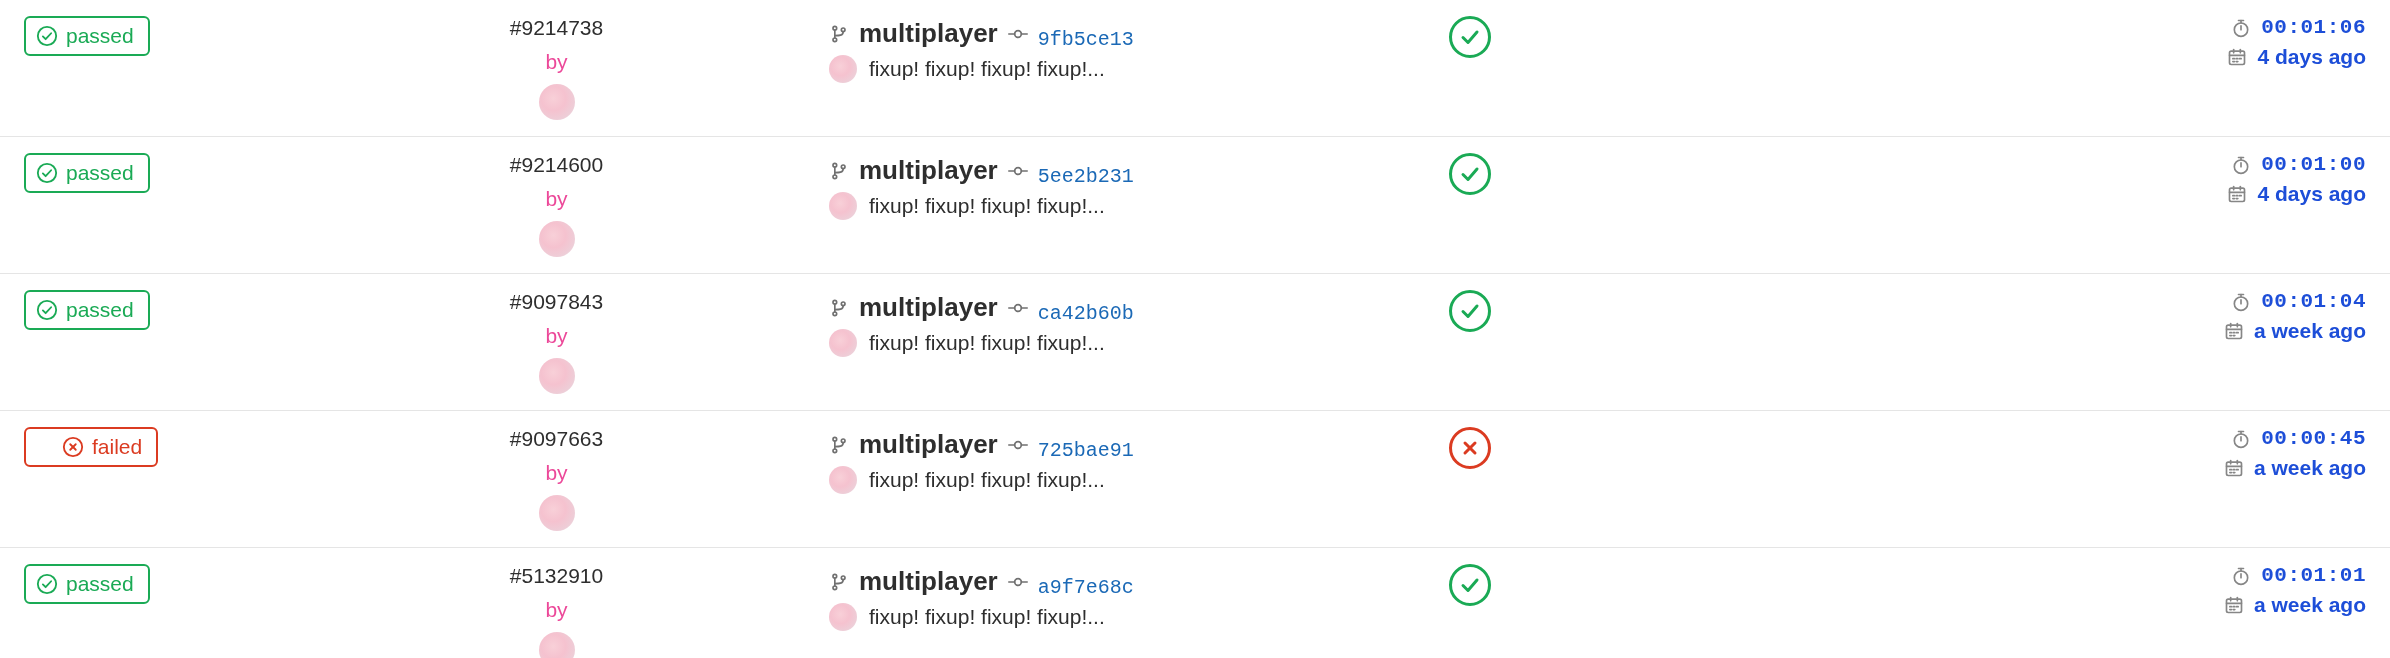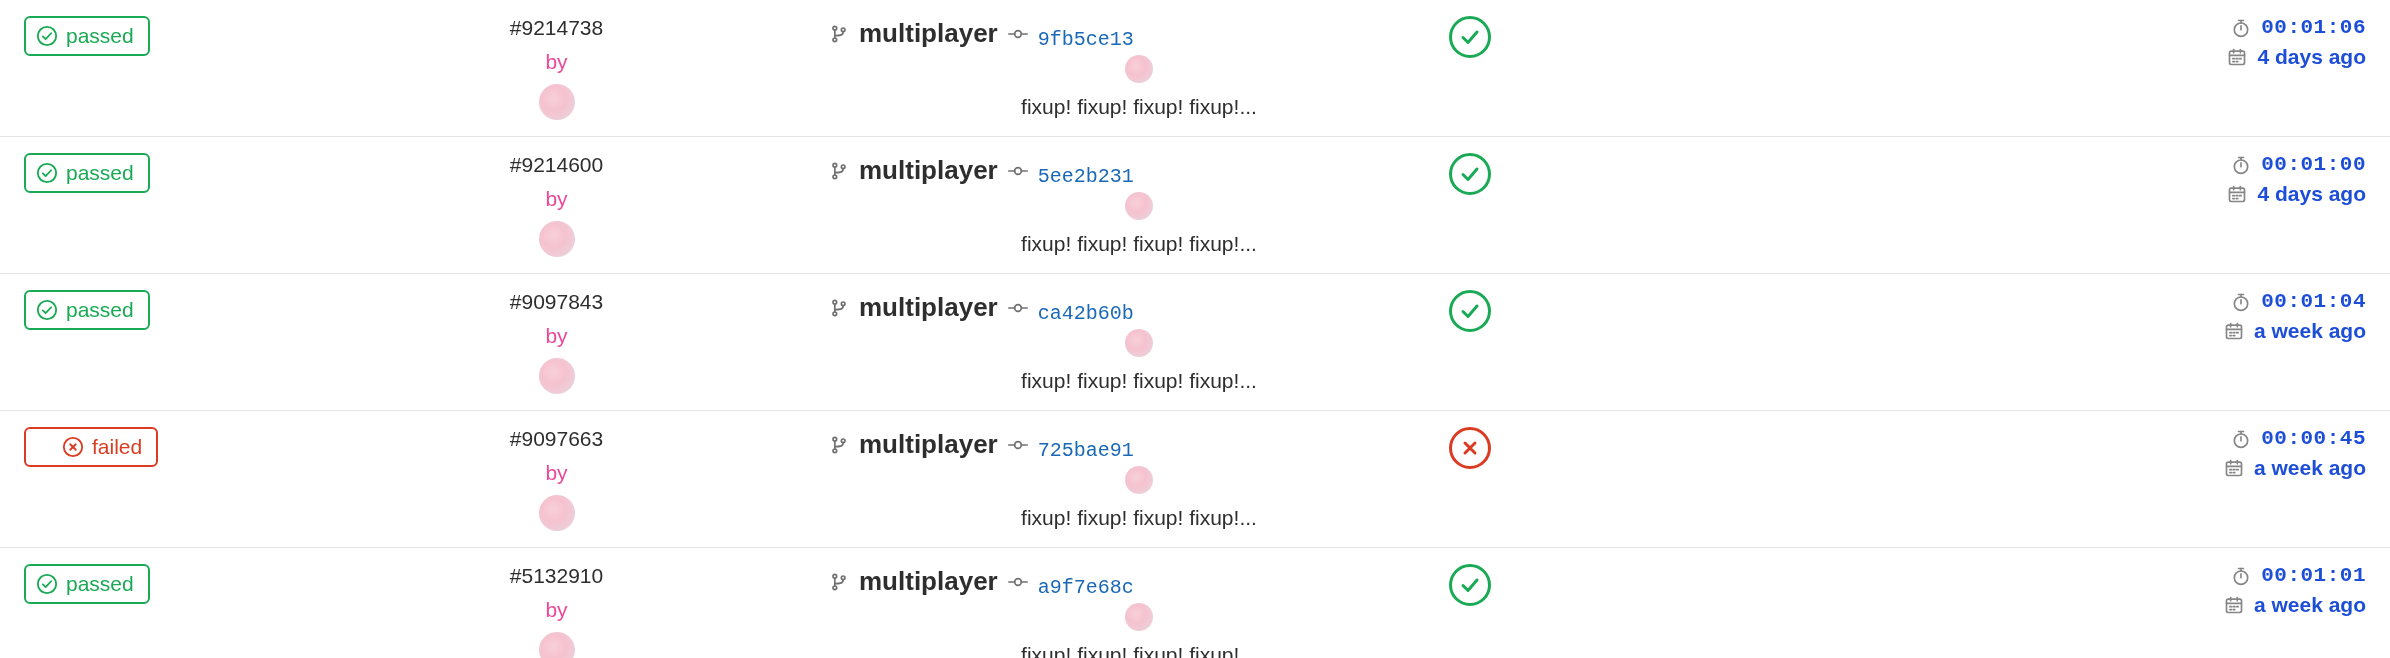--- a/index.html
+++ b/index.html
@@ -41,21 +41,21 @@
 
     .avatar {
       width: 36px; height: 36px; border-radius: 50%;
       background: radial-gradient(circle at 40% 40%, #f8d0d8 0%, #f5c2cf 40%, #eecdd7 70%, #e8e0e4 100%);
       display: inline-block;
       flex-shrink: 0;
     }
     .avatar-sm { width: 28px; height: 28px; }
 
     .commit-line1 { display: flex; align-items: center; gap: 10px; margin-bottom: 4px; }
-    .commit-line2 { display: flex; align-items: center; gap: 12px; flex-direction: column; }
+    .commit-line2 { display: flex; align-items: center; gap: 12px; }
     .branch-name { font-weight: 700; color: #2e2e2e; font-size: 26px; }
     .commit-sha {
       color: #1b69b6;
       font-family: "SFMono-Regular", Consolas, "Liberation Mono", Menlo, monospace;
       font-size: 20px;
       margin-top: 12px;
     }
     .commit-msg { color: #2e2e2e; font-size: 21px; }
 
     .branch-icon, .commit-icon { color: #707070; display: inline-flex; }

